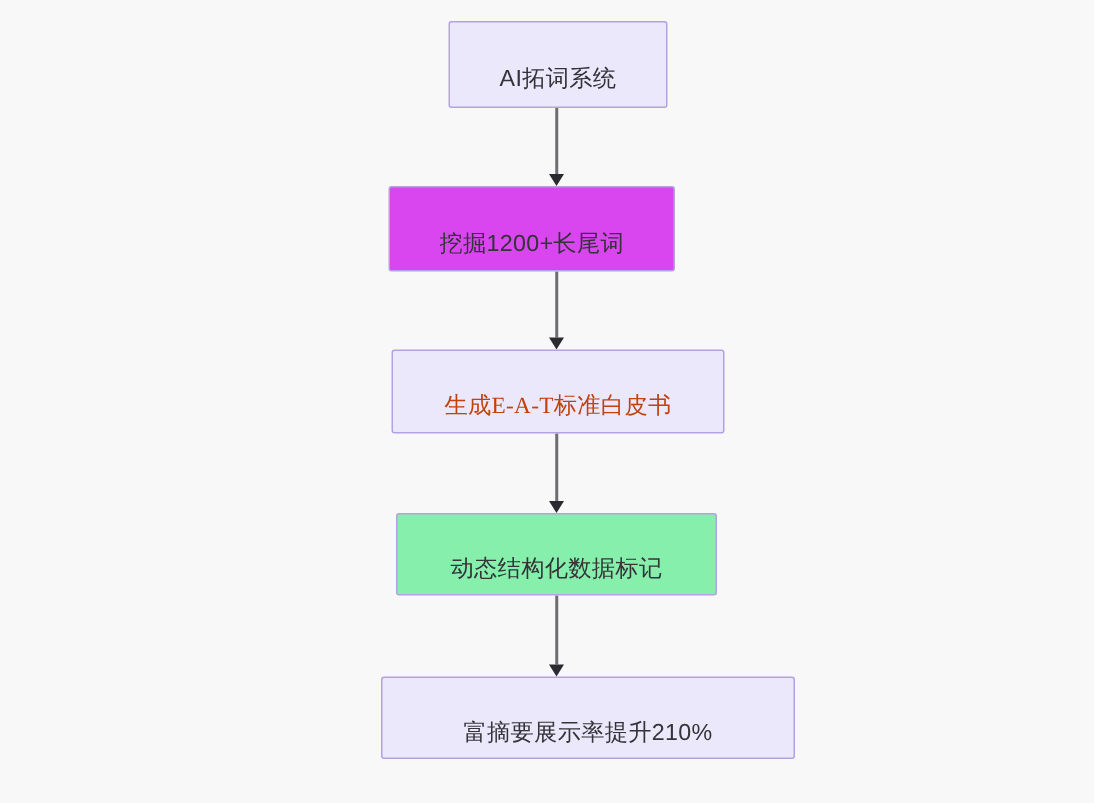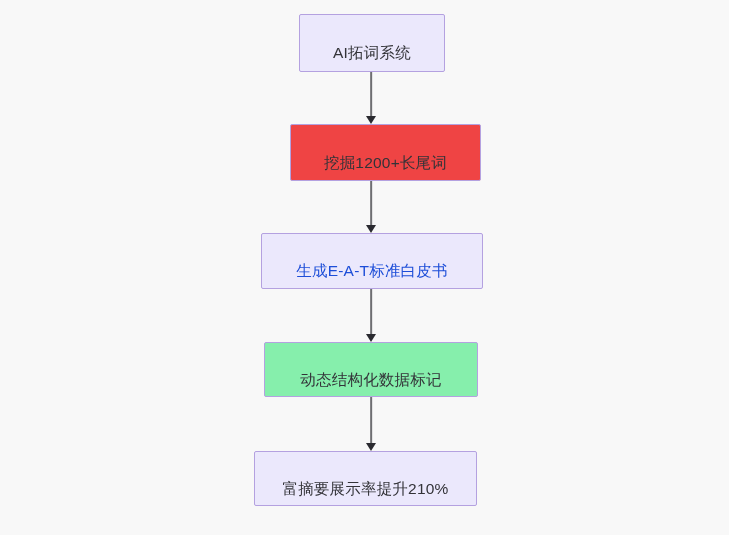--- a/index.html
+++ b/index.html
@@ -80,29 +80,29 @@
   </div>
   <div class="edge" id="edge-3" style="left: 371px; top: 397px;">
     <div class="edge-line" style="height: 46px; background: rgb(110, 110, 114);"></div>
     <div class="edge-head" style="top: 46px; border-top-color: rgb(42, 42, 48);"></div>
   </div>
 
   <div class="node" id="node-0" style="left: 299px; top: 14px; width: 146px; height: 58px; background: rgb(235, 232, 252); border-color: rgb(180, 161, 224); color: rgb(51, 51, 56);">
     <span class="node-label">AI拓词系统</span>
   </div>
 
-  <div class="node" id="node-1" style="left: 290px; top: 124px; width: 191px; height: 57px; background: #ef4444; border-color: rgb(180, 161, 224); color: rgb(51, 51, 56);">
+  <div class="node" id="node-1" style="left: 259px; top: 124px; width: 191px; height: 57px; background: #d946ef; border-color: rgb(180, 161, 224); color: rgb(51, 51, 56);">
     <span class="node-label">挖掘1200+长尾词</span>
   </div>
 
-  <div class="node" id="node-2" style="left: 261px; top: 233px; width: 222px; height: 56px; background: rgb(235, 232, 252); border-color: rgb(180, 161, 224); color: #1d4ed8;">
+  <div class="node" id="node-2" style="left: 261px; top: 233px; width: 222px; height: 56px; background: rgb(235, 232, 252); border-color: rgb(180, 161, 224); color: #c2410c; font-family: Liberation Serif, serif;">
     <span class="node-label">生成E-A-T标准白皮书</span>
   </div>
 
   <div class="node" id="node-3" style="left: 264px; top: 342px; width: 214px; height: 55px; background: #86efac; border-color: rgb(180, 161, 224); color: rgb(51, 51, 56);">
     <span class="node-label">动态结构化数据标记</span>
   </div>
 
-  <div class="node" id="node-4" style="left: 254px; top: 451px; width: 223px; height: 55px; background: rgb(235, 232, 252); border-color: rgb(180, 161, 224); color: rgb(51, 51, 56);">
+  <div class="node" id="node-4" style="left: 254px; top: 451px; width: 276px; height: 55px; background: rgb(235, 232, 252); border-color: rgb(180, 161, 224); color: rgb(51, 51, 56);">
     <span class="node-label">富摘要展示率提升210%</span>
   </div>
 
 </div>
 
 </body></html>

